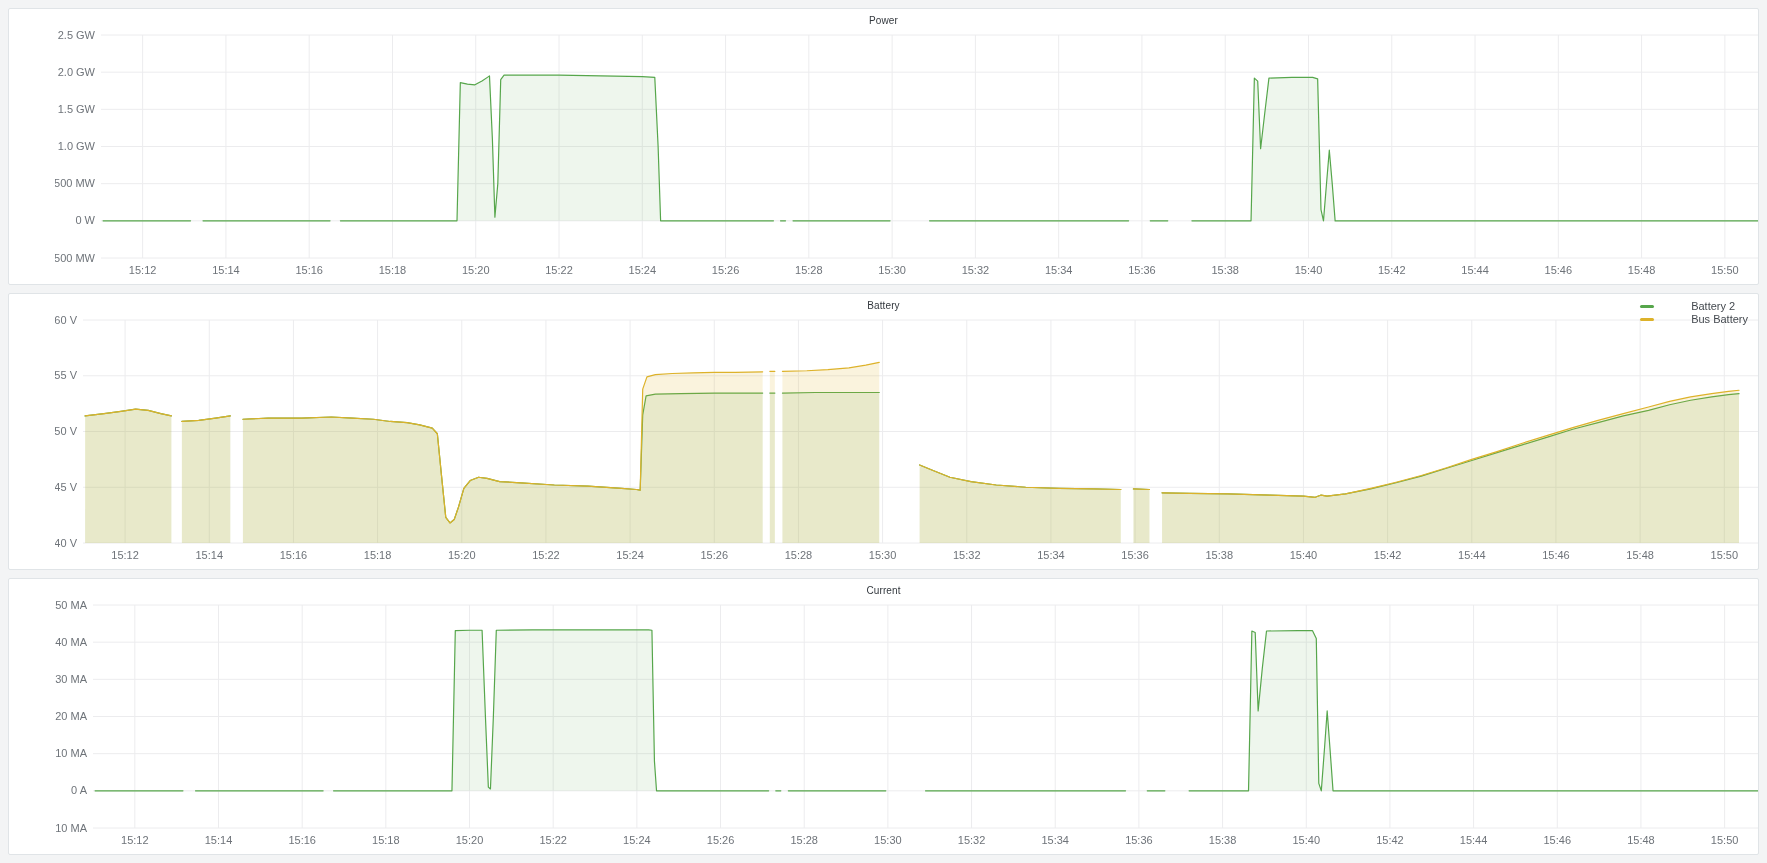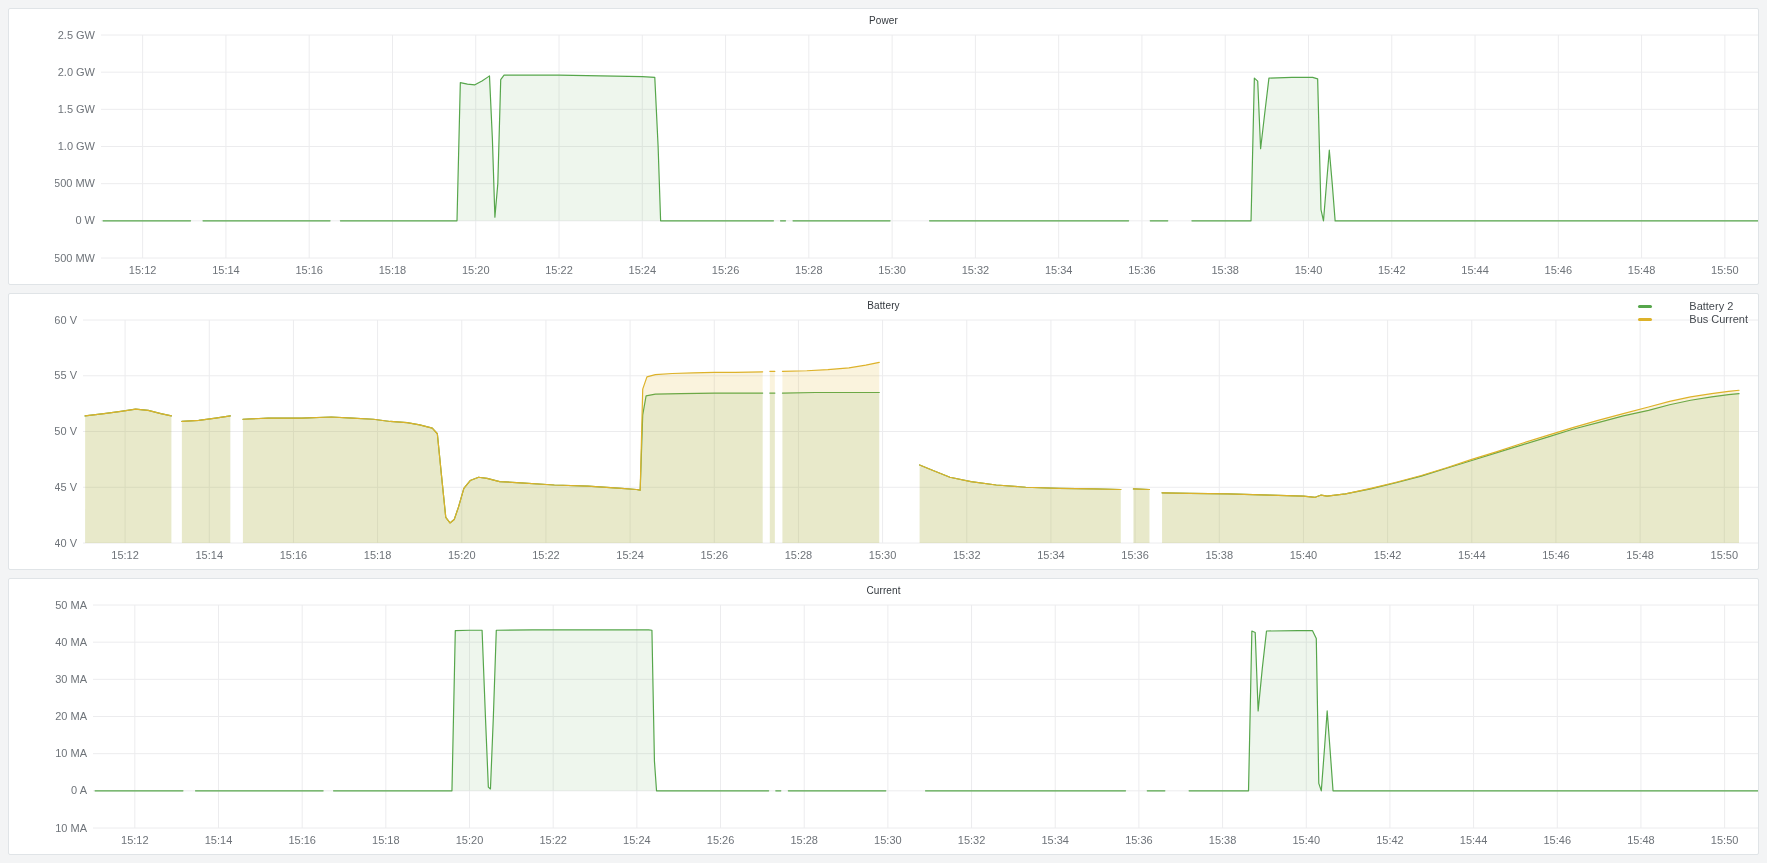--- a/index.html
+++ b/index.html
@@ -190,21 +190,21 @@
           <path d="M1107.04,176.83 L1134.82,177.38 L1172.69,177.94 L1214.78,179.06 L1248.45,180.17 L1260.23,181.28 L1266.12,179.06 L1272.01,180.17 L1290.53,177.94 L1315.78,172.37 L1341.03,166.23 L1366.28,159.54 L1391.53,151.74 L1416.78,143.38 L1442.03,135.57 L1467.29,127.21 L1492.54,119.40 L1517.79,111.60 L1543.04,104.35 L1568.29,97.66 L1593.54,90.97 L1614.58,85.39 L1635.62,80.93 L1656.67,77.59 L1673.50,75.36 L1684.02,74.24" fill="none" stroke="#ddb22a" stroke-width="1.2" stroke-linejoin="round" stroke-linecap="round"></path>
         </svg>
       </div>
     <div class="legend">
       <div class="legend-item">
         <span class="legend-swatch" style="background: rgb(86, 166, 75);"></span>
         <span class="legend-label">Battery 2</span>
       </div>
       <div class="legend-item">
         <span class="legend-swatch" style="background: rgb(221, 178, 42);"></span>
-        <span class="legend-label">Bus Current</span>
+        <span class="legend-label">Bus Battery</span>
       </div>
     </div>
   </section>
 
   <section class="panel">
     <div class="panel-header">
       <span class="panel-title">Current</span>
     </div>
     <div class="chart-host">
         <svg width="1749" height="253">

